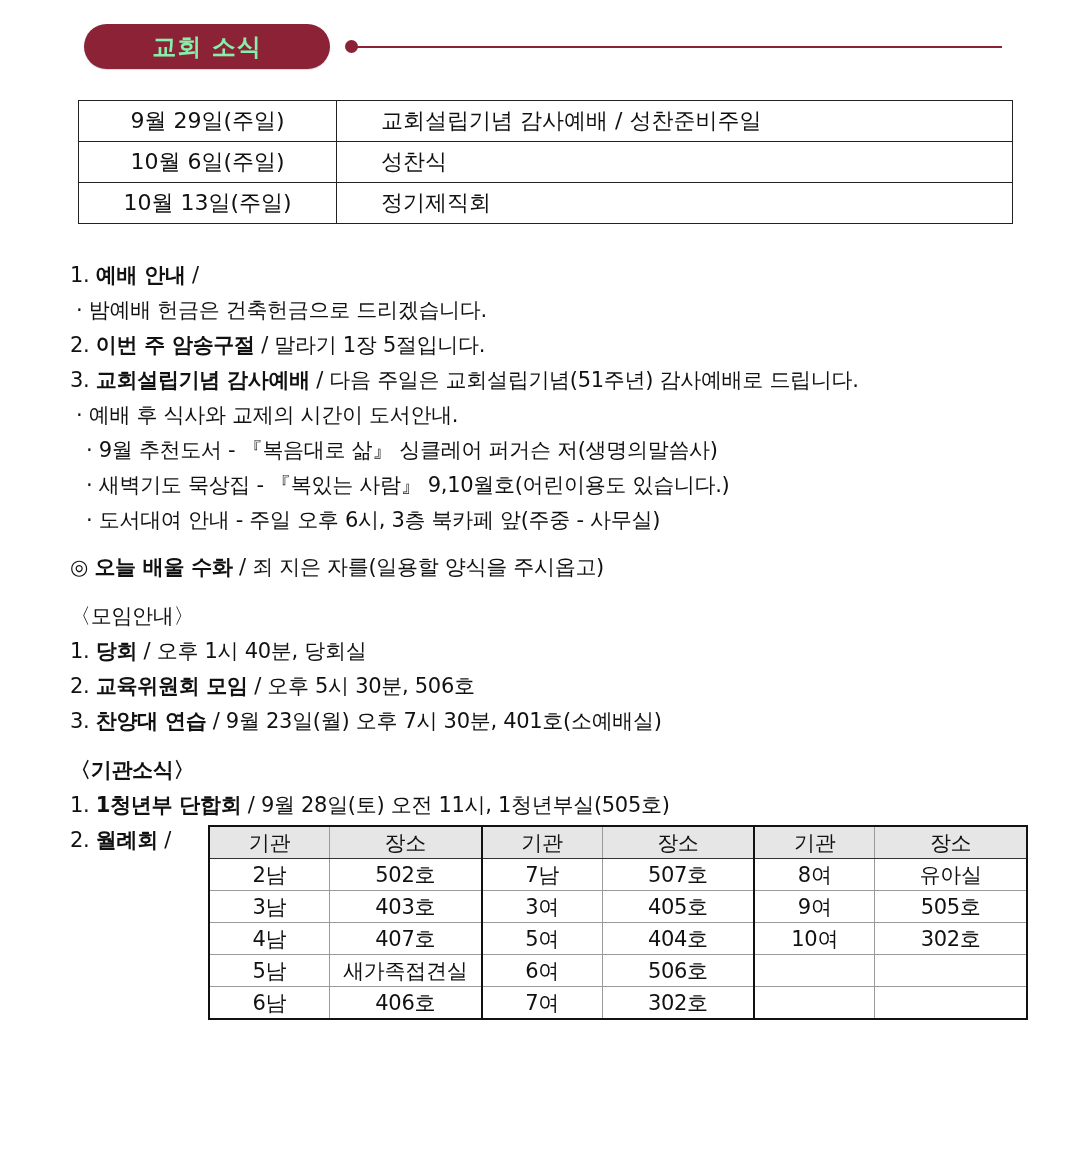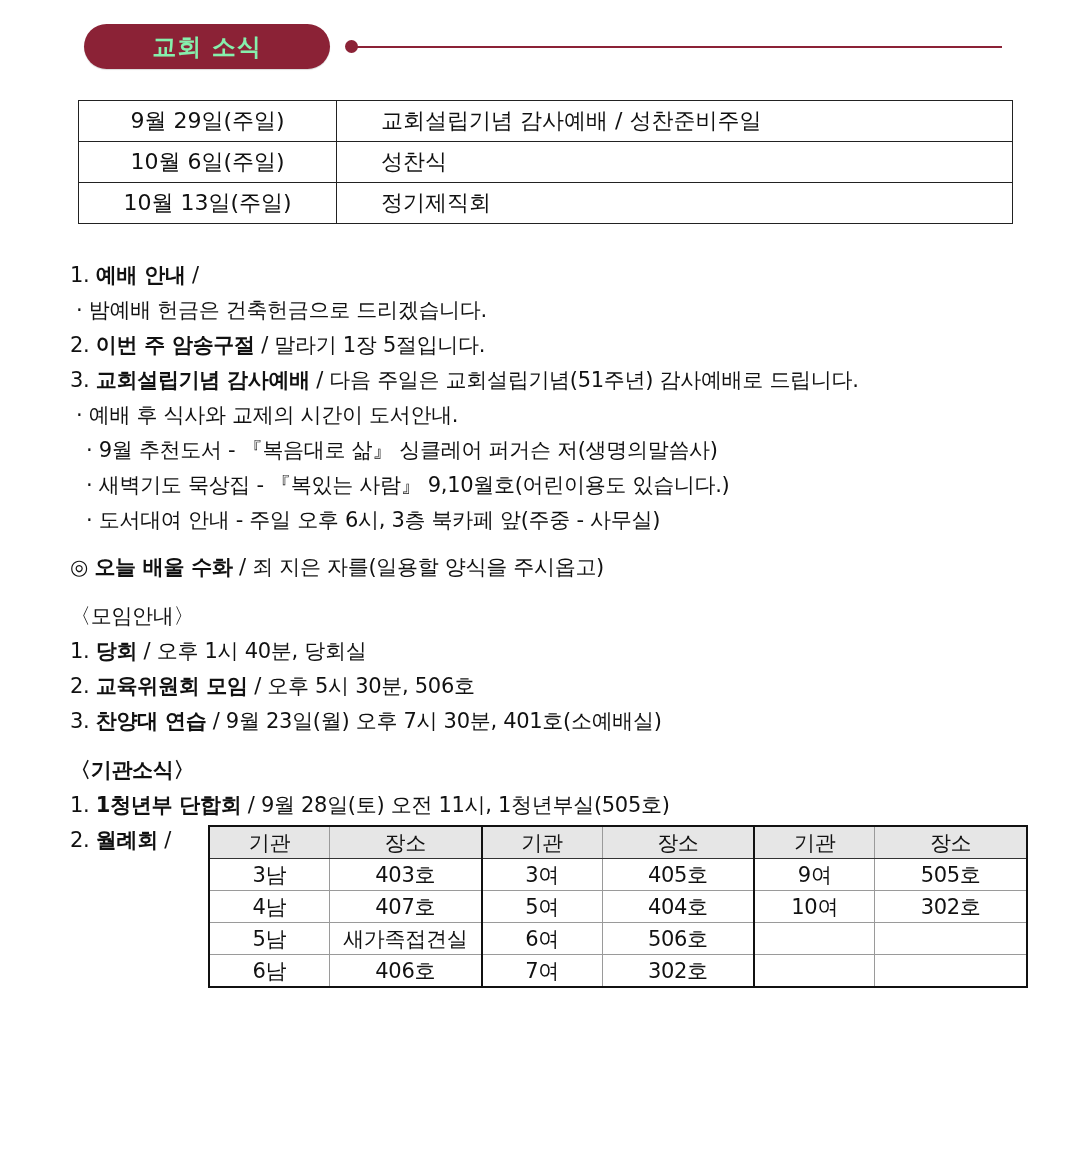--- a/index.html
+++ b/index.html
@@ -228,20 +228,28 @@
           <th class="org">기관</th>
           <th class="place grp-end">장소</th>
           <th class="org">기관</th>
           <th class="place grp-end">장소</th>
           <th class="org">기관</th>
           <th class="place">장소</th>
         </tr>
       </thead>
       <tbody>
         <tr>
+          <td>2남</td>
+          <td class="grp-end">502호</td>
+          <td>7남</td>
+          <td class="grp-end">507호</td>
+          <td>8여</td>
+          <td>유아실</td>
+        </tr>
+        <tr>
           <td>3남</td>
           <td class="grp-end">403호</td>
           <td>3여</td>
           <td class="grp-end">405호</td>
           <td>9여</td>
           <td>505호</td>
         </tr>
         <tr>
           <td>4남</td>
           <td class="grp-end">407호</td>

